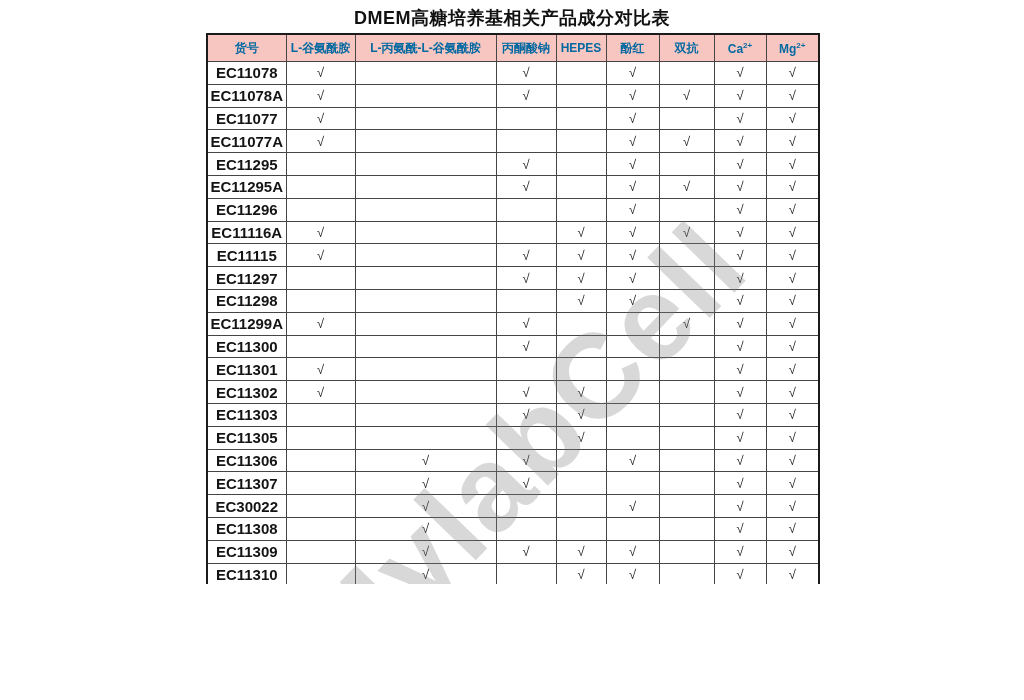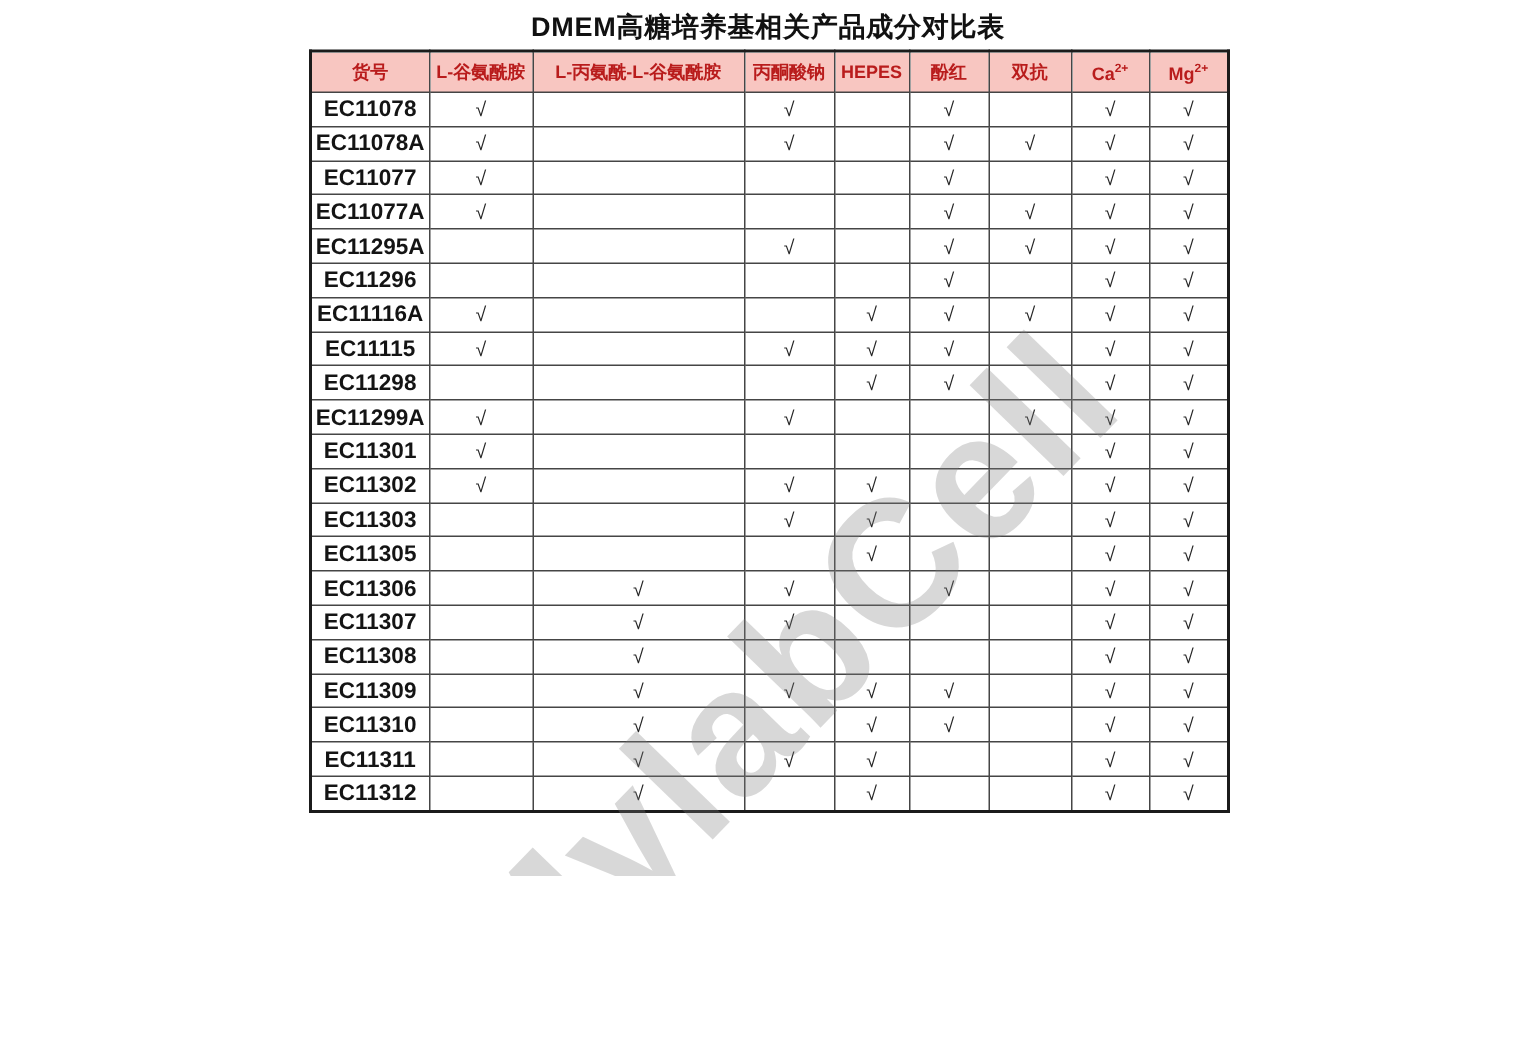--- a/index.html
+++ b/index.html
@@ -19,21 +19,21 @@
     border:2px solid #1b1b1b;
   }
   table.cmp th, table.cmp td{
     border:1px solid #454545;
     padding:0 2px;
     overflow:hidden;white-space:nowrap;
   }
   table.cmp th{
     height:26px;
     background:#f8c6c1;
-    font-size:12px;font-weight:700;color:#b91c1c;
+    font-size:12px;font-weight:700;color:#0369a1;
     text-align:center;
   }
   table.cmp th sup{font-size:8px;}
   table.cmp td{
     height:21.8px;
     background:#ffffff;
     text-align:center;vertical-align:middle;
   }
   td.code{
     font-size:15px;font-weight:700;color:#141414;
@@ -119,20 +119,31 @@
           <td class="check">√</td>
           <td class="check"></td>
           <td class="check"></td>
           <td class="check"></td>
           <td class="check">√</td>
           <td class="check">√</td>
           <td class="check">√</td>
           <td class="check">√</td>
         </tr>
         <tr>
+          <td class="code">EC11295</td>
+          <td class="check"></td>
+          <td class="check"></td>
+          <td class="check">√</td>
+          <td class="check"></td>
+          <td class="check">√</td>
+          <td class="check"></td>
+          <td class="check">√</td>
+          <td class="check">√</td>
+        </tr>
+        <tr>
           <td class="code">EC11295A</td>
           <td class="check"></td>
           <td class="check"></td>
           <td class="check">√</td>
           <td class="check"></td>
           <td class="check">√</td>
           <td class="check">√</td>
           <td class="check">√</td>
           <td class="check">√</td>
         </tr>
@@ -163,20 +174,31 @@
           <td class="check">√</td>
           <td class="check"></td>
           <td class="check">√</td>
           <td class="check">√</td>
           <td class="check">√</td>
           <td class="check"></td>
           <td class="check">√</td>
           <td class="check">√</td>
         </tr>
         <tr>
+          <td class="code">EC11297</td>
+          <td class="check"></td>
+          <td class="check"></td>
+          <td class="check">√</td>
+          <td class="check">√</td>
+          <td class="check">√</td>
+          <td class="check"></td>
+          <td class="check">√</td>
+          <td class="check">√</td>
+        </tr>
+        <tr>
           <td class="code">EC11298</td>
           <td class="check"></td>
           <td class="check"></td>
           <td class="check"></td>
           <td class="check">√</td>
           <td class="check">√</td>
           <td class="check"></td>
           <td class="check">√</td>
           <td class="check">√</td>
         </tr>
@@ -185,20 +207,31 @@
           <td class="check">√</td>
           <td class="check"></td>
           <td class="check">√</td>
           <td class="check"></td>
           <td class="check"></td>
           <td class="check">√</td>
           <td class="check">√</td>
           <td class="check">√</td>
         </tr>
         <tr>
+          <td class="code">EC11300</td>
+          <td class="check"></td>
+          <td class="check"></td>
+          <td class="check">√</td>
+          <td class="check"></td>
+          <td class="check"></td>
+          <td class="check"></td>
+          <td class="check">√</td>
+          <td class="check">√</td>
+        </tr>
+        <tr>
           <td class="code">EC11301</td>
           <td class="check">√</td>
           <td class="check"></td>
           <td class="check"></td>
           <td class="check"></td>
           <td class="check"></td>
           <td class="check"></td>
           <td class="check">√</td>
           <td class="check">√</td>
         </tr>
@@ -246,20 +279,31 @@
           <td class="check">√</td>
           <td class="check">√</td>
         </tr>
         <tr>
           <td class="code">EC11307</td>
           <td class="check"></td>
           <td class="check">√</td>
           <td class="check">√</td>
           <td class="check"></td>
           <td class="check"></td>
+          <td class="check"></td>
+          <td class="check">√</td>
+          <td class="check">√</td>
+        </tr>
+        <tr>
+          <td class="code">EC30022</td>
+          <td class="check"></td>
+          <td class="check">√</td>
+          <td class="check"></td>
+          <td class="check"></td>
+          <td class="check">√</td>
           <td class="check"></td>
           <td class="check">√</td>
           <td class="check">√</td>
         </tr>
         <tr>
           <td class="code">EC11308</td>
           <td class="check"></td>
           <td class="check">√</td>
           <td class="check"></td>
           <td class="check"></td>

